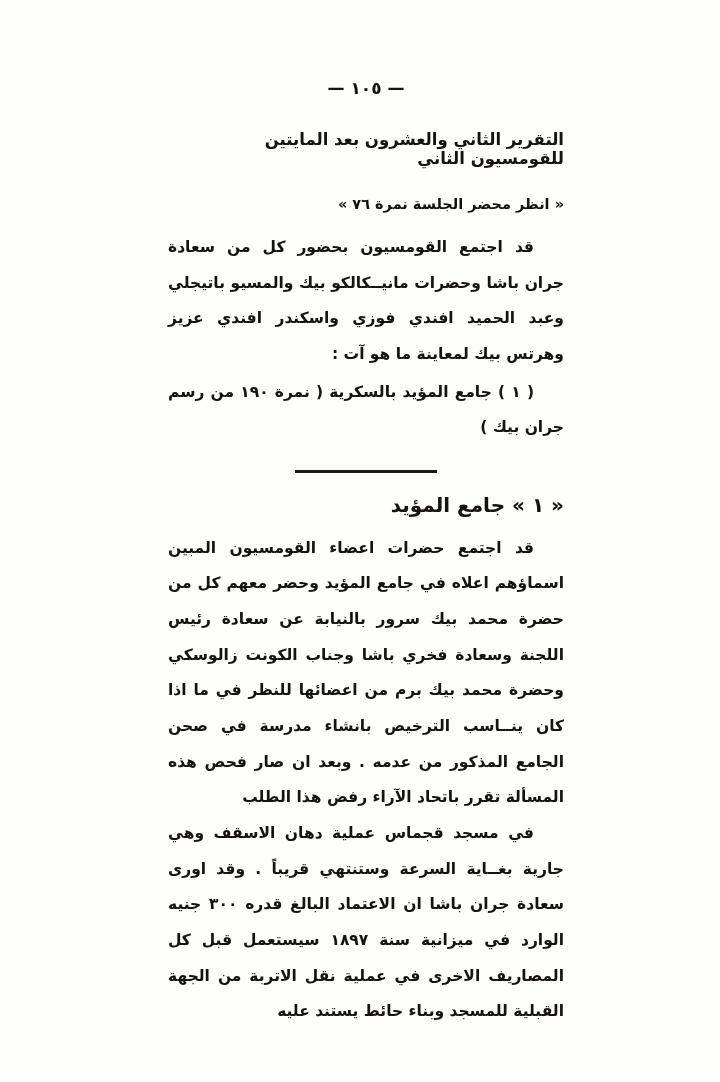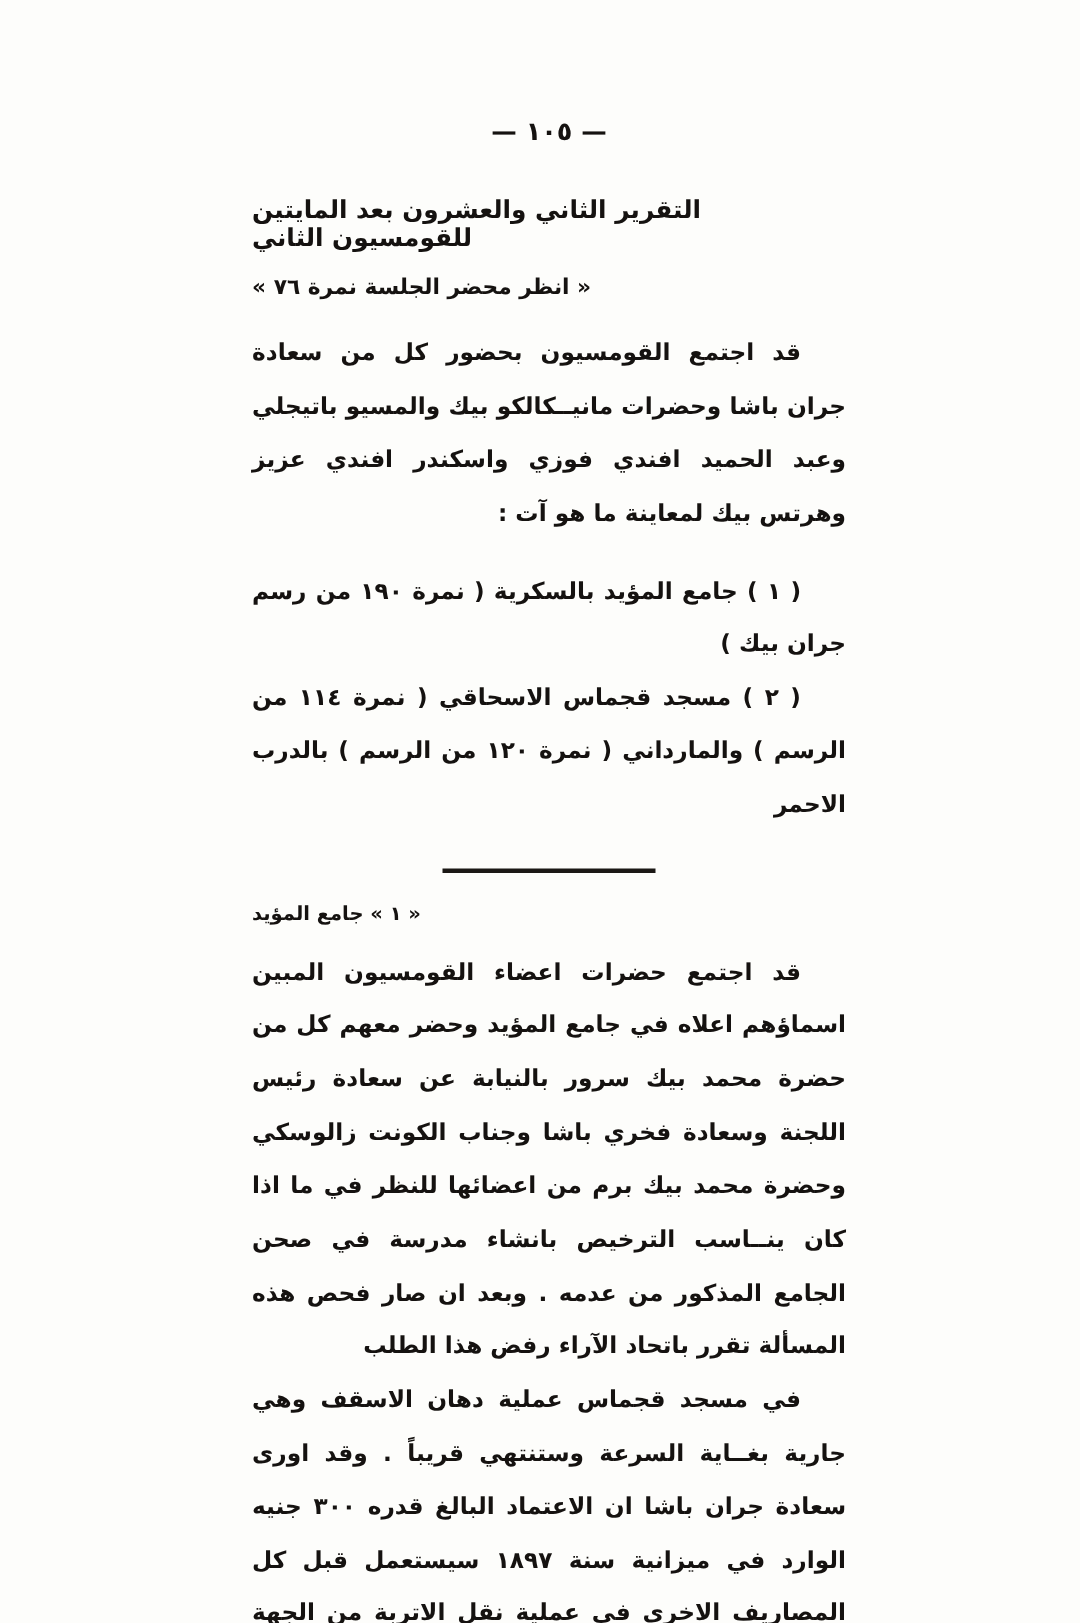--- a/index.html
+++ b/index.html
@@ -28,52 +28,52 @@
     letter-spacing: 2px;
     direction: rtl;
   }
   .content {
     width: 396px;
     margin: 0 auto;
     direction: rtl;
   }
   .title {
     margin: 32px 0 0 0;
-    text-align: left;
+    text-align: right;
     font-size: 16.5px;
     font-weight: bold;
   }
   .subtitle {
-    margin-top: 16px;
-    text-align: left;
+    margin-top: 28px;
+    text-align: right;
     font-size: 14.5px;
     font-weight: bold;
   }
   .para {
     margin: 0;
     font-size: 15.5px;
     font-weight: bold;
     line-height: 2.3;
     text-align: justify;
     text-justify: inter-word;
   }
   .indent { text-indent: 30px; }
   .intro-para { margin-top: 18px; }
-  .list { margin-top: 16px; }
+  .list { margin-top: 2px; }
   .list .para { text-indent: 30px; }
   .divider {
     width: 142px;
     height: 3px;
     background: #1b1815;
     margin: 24px auto 0 auto;
   }
   .section-heading {
     margin: 20px 0 0 0;
-    text-align: left;
-    font-size: 13px;
+    text-align: right;
+    font-size: 20px;
     font-weight: bold;
   }
   .section-body { margin-top: 14px; }
 </style>
 </head>
 <body>
 
 <div class="scan-page">
 
   <div class="page-number">— ١٠٥ —</div>
@@ -81,21 +81,20 @@
   <div class="content">
 
     <h1 class="title">التقرير الثاني والعشرون بعد المايتين للقومسيون الثاني</h1>
 
     <div class="subtitle">« انظر محضر الجلسة نمرة ٧٦ »</div>
 
     <p class="para indent intro-para">قد اجتمع القومسيون بحضور كل من سعادة جران باشا وحضرات مانيــكالكو بيك والمسيو باتيجلي وعبد الحميد افندي فوزي واسكندر افندي عزيز وهرتس بيك لمعاينة ما هو آت :</p>
 
     <div class="list">
       <p class="para">( ١ )  جامع المؤيد بالسكرية ( نمرة ١٩٠ من رسم جران بيك )</p>
-      <p class="para">( ٢ )  مسجد قجماس الاسحاقي ( نمرة ١١٤ من الرسم ) والمارداني ( نمرة ١٢٠ من الرسم ) بالدرب الاحمر</p>
     </div>
 
     <div class="divider"></div>
 
     <h2 class="section-heading">« ١ »  جامع المؤيد</h2>
 
     <div class="section-body">
       <p class="para indent">قد اجتمع حضرات اعضاء القومسيون المبين اسماؤهم اعلاه في جامع المؤيد وحضر معهم كل من حضرة محمد بيك سرور بالنيابة عن سعادة رئيس اللجنة وسعادة فخري باشا وجناب الكونت زالوسكي وحضرة محمد بيك برم من اعضائها للنظر في ما اذا كان ينــاسب الترخيص بانشاء مدرسة في صحن الجامع المذكور من عدمه . وبعد ان صار فحص هذه المسألة تقرر باتحاد الآراء رفض هذا الطلب</p>
       <p class="para indent">في مسجد قجماس عملية دهان الاسقف وهي جارية بغــاية السرعة وستنتهي قريباً . وقد اورى سعادة جران باشا ان الاعتماد البالغ قدره ٣٠٠ جنيه الوارد في ميزانية سنة ١٨٩٧ سيستعمل قبل كل المصاريف الاخرى في عملية نقل الاتربة من الجهة القبلية للمسجد وبناء حائط يستند عليه</p>
     </div>

